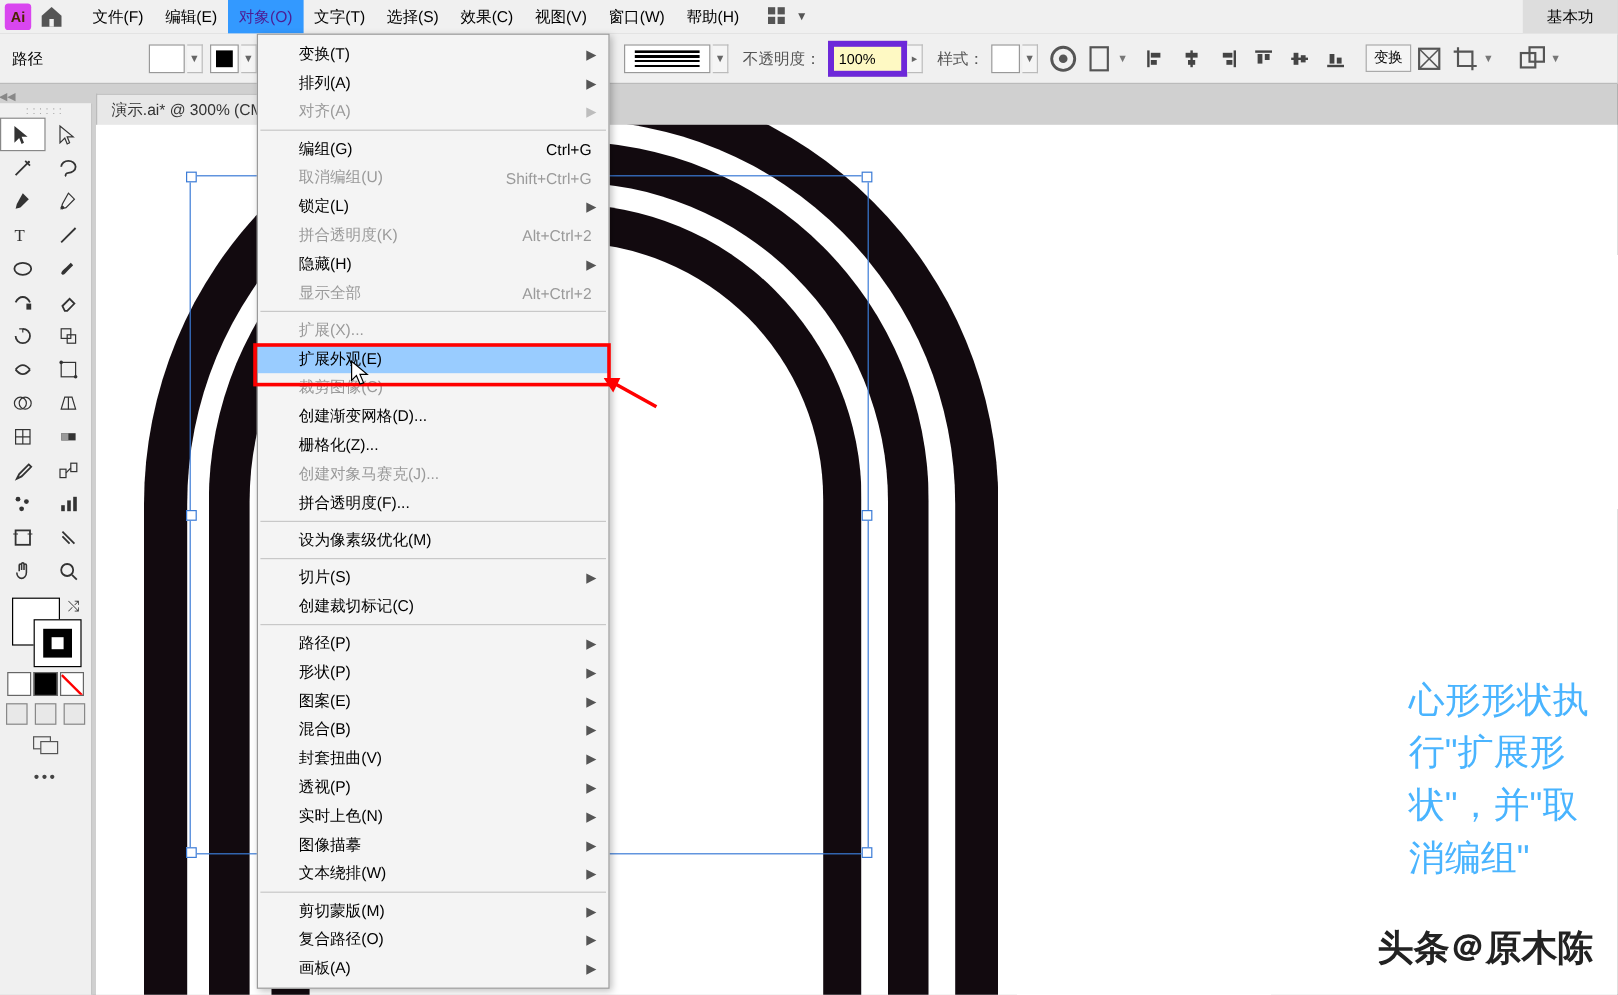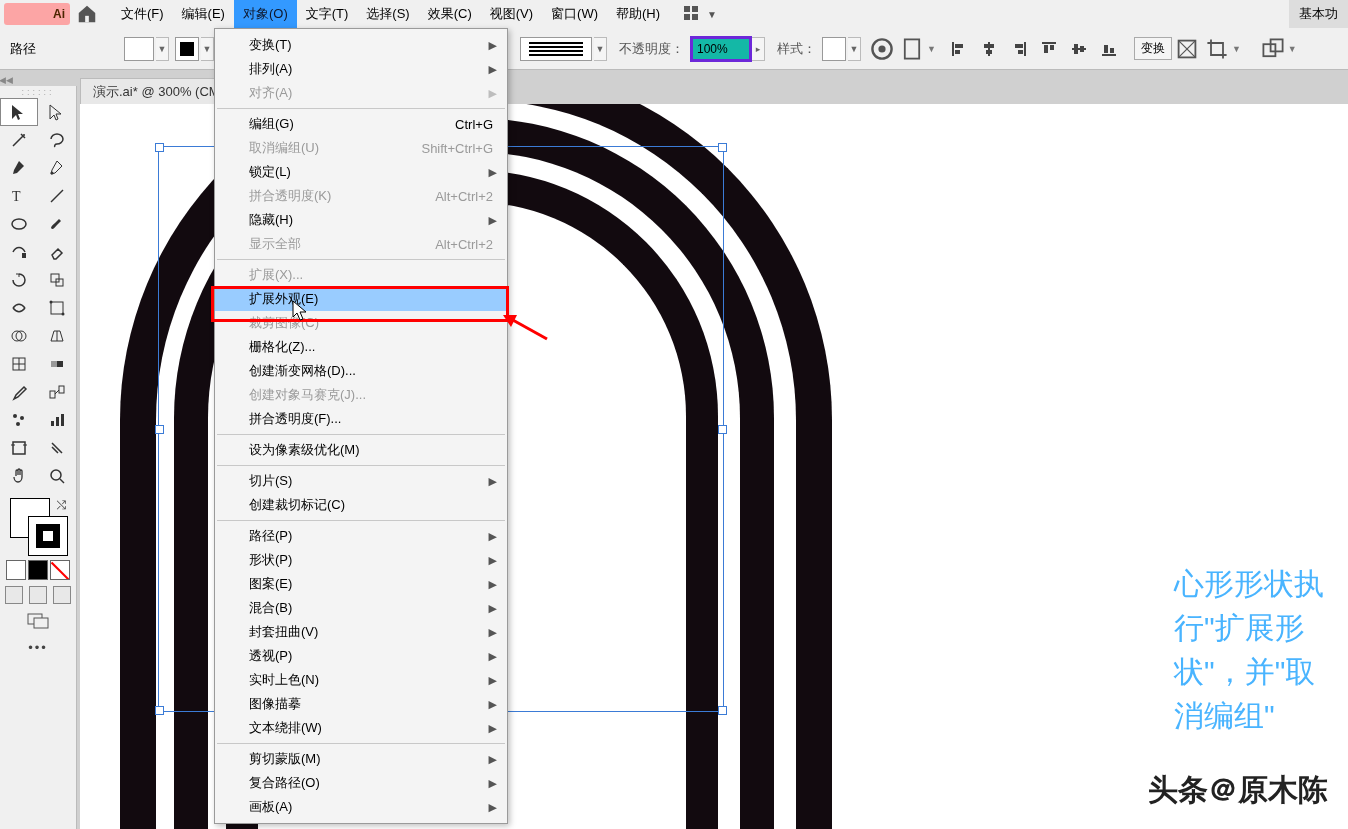--- a/index.html
+++ b/index.html
@@ -2,30 +2,30 @@
 <html><head>
 <meta charset="utf-8">
 <style>
   html,body{margin:0;padding:0;width:1348px;height:829px;overflow:hidden;
     font-family:"Microsoft YaHei","PingFang SC",sans-serif;font-size:13px;
     background:#d0d0d0;color:#000;}
   
   .menubar{position:absolute;left:0;top:0;width:1348px;height:28px;
     background:#f0f0f0;display:flex;align-items:center;
     border-bottom:1px solid #bbb;}
-  .ai-badge{width:22px;height:22px;background:#fca5a5;color:#4b2500;
+  .ai-badge{width:22px;height:22px;background:#d946ef;color:#4b2500;
     font-weight:bold;font-size:12px;display:flex;align-items:center;
-    justify-content:center;margin:0 6px 0 4px;border-radius:3px;padding-left:44px;}
+    justify-content:center;margin:0 6px 0 4px;border-radius:3px;}
   .home-ico{width:22px;height:22px;margin-right:14px;display:flex;
     align-items:center;justify-content:center;}
   .menuit{padding:0 9px;height:28px;display:flex;align-items:center;
     cursor:default;}
-  .menuit.active{background:#3399ff;color:#0f172a;}
+  .menuit.active{background:#3399ff;color:#4c1d95;}
   .menubar .spacer{flex:1;}
-  .essential{position:absolute;right:0;top:0;height:28px;padding:0 10px;
+  .essential{position:absolute;right:0;top:0;height:28px;padding:0 20px;
     display:flex;align-items:center;background:#ddd;color:#000;}
   .grid-ico{width:18px;height:18px;margin-left:14px;display:flex;
     align-items:center;justify-content:center;}
   .grid-ico svg{width:18px;height:18px;}
   .caret{margin-left:6px;color:#555;font-size:10px;}
   
   .ctrlbar{position:absolute;left:0;top:28px;width:1348px;height:42px;
     background:#f0f0f0;border-bottom:1px solid #bbb;display:flex;
     align-items:center;padding-left:10px;box-sizing:border-box;}
   .ctrlbar .lbl{margin-right:8px;}
@@ -37,21 +37,21 @@
   .swatch2{width:22px;height:22px;border:1px solid #999;background:#fff;
     position:relative;margin-right:2px;}
   .swatch2::after{content:"";position:absolute;left:4px;top:4px;right:4px;
     bottom:4px;background:#000;}
   .ctrlgap{width:300px;}
   .strokebox{width:70px;height:22px;border:1px solid #999;background:#fff;
     display:flex;align-items:center;justify-content:center;margin-right:2px;}
   .strokebox .lines{width:54px;height:14px;
     background:repeating-linear-gradient(#000,#000 2px,#fff 2px,#fff 4px);}
   .opac{margin:0 6px;color:#555;}
-  .numbox{width:48px;height:20px;border:3px solid #6d28d9;background:#14b8a6;
+  .numbox{width:48px;height:20px;border:5px solid #6d28d9;background:#fef9c3;
     display:flex;align-items:center;padding:0 4px;font-size:12px;}
   .iconbtn{width:24px;height:24px;margin:0 3px;display:flex;
     align-items:center;justify-content:center;color:#444;}
   .alignset{display:flex;margin-left:8px;}
   .alignset .iconbtn svg{width:18px;height:18px;}
   .txtbtn{border:1px solid #aaa;padding:2px 6px;font-size:12px;
     margin-left:10px;background:#f5f5f5;}
   
   .doctab{position:absolute;left:80px;top:78px;height:26px;padding:0 12px;
     background:#e8e8e8;border:1px solid #bbb;border-bottom:none;
@@ -515,24 +515,24 @@
     <div class="mrow disabled">
       <span>扩展(X)...</span>
     </div>
     <div class="mrow hl">
       <span>扩展外观(E)</span>
     </div>
     <div class="mrow disabled">
       <span>裁剪图像(C)</span>
     </div>
     <div class="mrow">
+      <span>创建渐变网格(D)...</span>
+    </div>
+    <div class="mrow">
       <span>栅格化(Z)...</span>
-    </div>
-    <div class="mrow">
-      <span>创建渐变网格(D)...</span>
     </div>
     <div class="mrow disabled">
       <span>创建对象马赛克(J)...</span>
     </div>
     <div class="mrow">
       <span>拼合透明度(F)...</span>
     </div>
     <div class="msep"></div>
     <div class="mrow">
       <span>设为像素级优化(M)</span>

